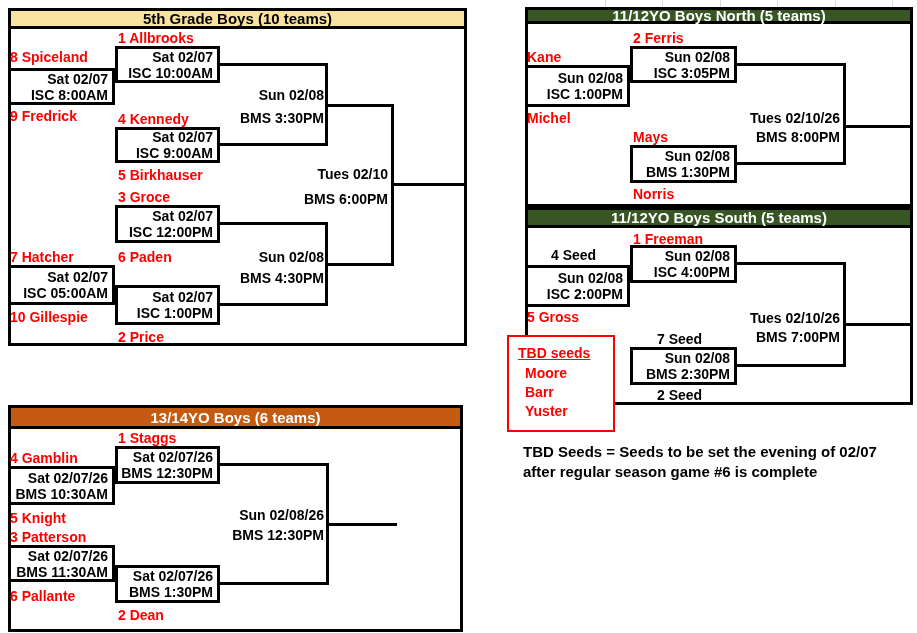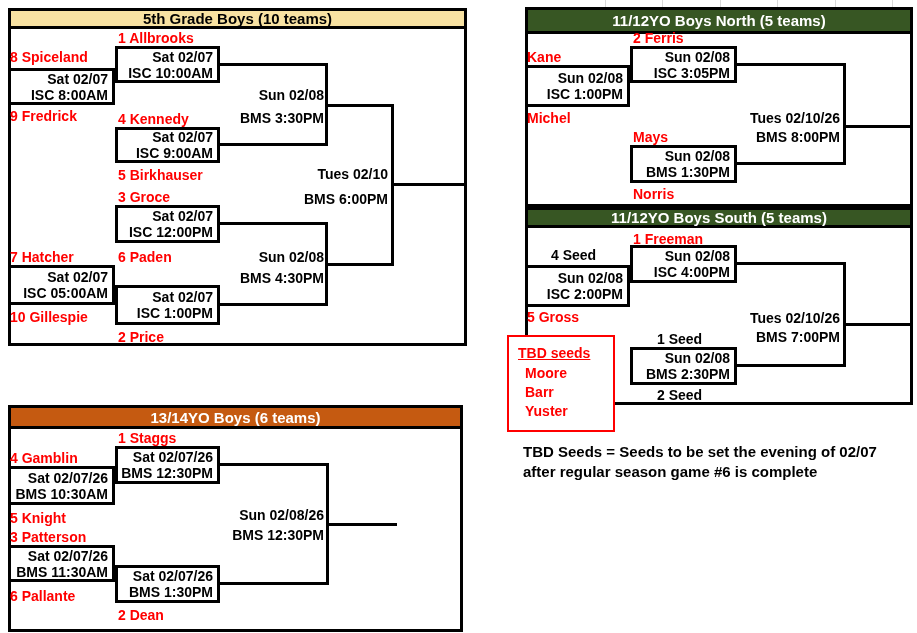--- a/index.html
+++ b/index.html
@@ -100,21 +100,21 @@
   <div class="hl" style="left:391px;top:183px;width:76px"></div>
 
   <div class="g" style="left:220px;width:104px;top:88px">Sun 02/08</div>
   <div class="g" style="left:220px;width:104px;top:111px">BMS 3:30PM</div>
   <div class="g" style="left:220px;width:104px;top:250px">Sun 02/08</div>
   <div class="g" style="left:220px;width:104px;top:271px">BMS 4:30PM</div>
   <div class="g" style="left:284px;width:104px;top:167px">Tues 02/10</div>
   <div class="g" style="left:284px;width:104px;top:192px">BMS 6:00PM</div>
 
   <div class="ot" style="left:525px;top:7px;width:388px;height:200px"></div>
-  <div class="hdr green" style="left:525px;top:7px;width:388px;height:27px">
+  <div class="hdr green" style="left:525px;top:7px;width:388px;height:17px">
     <span>11/12YO Boys North (5 teams)</span>
   </div>
 
   <div class="t" style="left:633px;top:31px">2 Ferris</div>
   <div class="t" style="left:527px;top:50px">Kane</div>
   <div class="t" style="left:527px;top:111px">Michel</div>
   <div class="t" style="left:633px;top:130px">Mays</div>
   <div class="t" style="left:633px;top:187px">Norris</div>
 
   <div class="b" style="left:630px;top:46px;width:107px;height:37px">
@@ -139,21 +139,21 @@
   <div class="g" style="left:736px;width:104px;top:130px">BMS 8:00PM</div>
 
   <div class="ot" style="left:525px;top:207px;width:388px;height:198px"></div>
   <div class="hdr green" style="left:525px;top:207px;width:388px;height:21px">
     <span>11/12YO Boys South (5 teams)</span>
   </div>
 
   <div class="t" style="left:633px;top:232px">1 Freeman</div>
   <div class="t k" style="left:527px;top:248px">4 Seed</div>
   <div class="t" style="left:527px;top:310px">5 Gross</div>
-  <div class="t k" style="left:633px;top:332px">1 Seed</div>
+  <div class="t k" style="left:633px;top:332px">7 Seed</div>
   <div class="t k" style="left:633px;top:388px">2 Seed</div>
 
   <div class="b" style="left:630px;top:245px;width:107px;height:38px">
     <span>Sun 02/08</span>
     <span>ISC 4:00PM</span>
   </div>
   <div class="b" style="left:525px;top:265px;width:105px;height:42px">
     <span>Sun 02/08</span>
     <span>ISC 2:00PM</span>
   </div>

